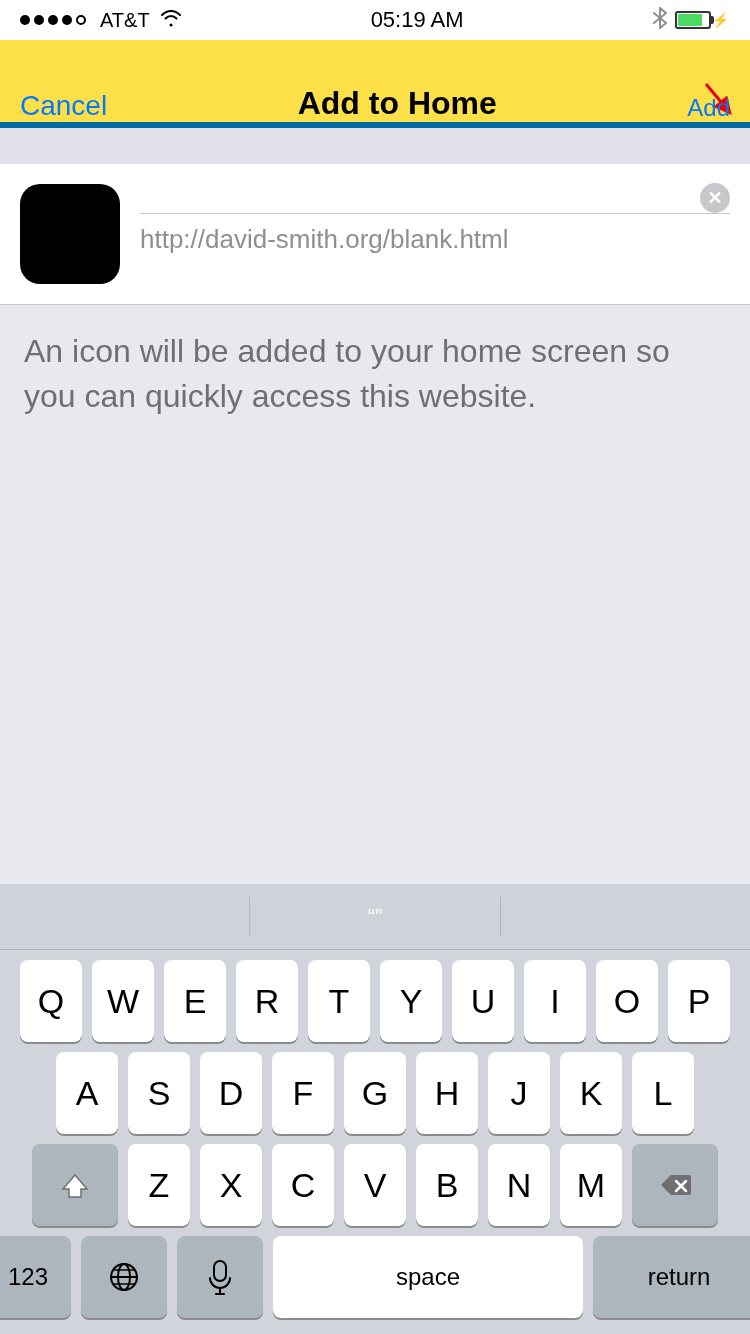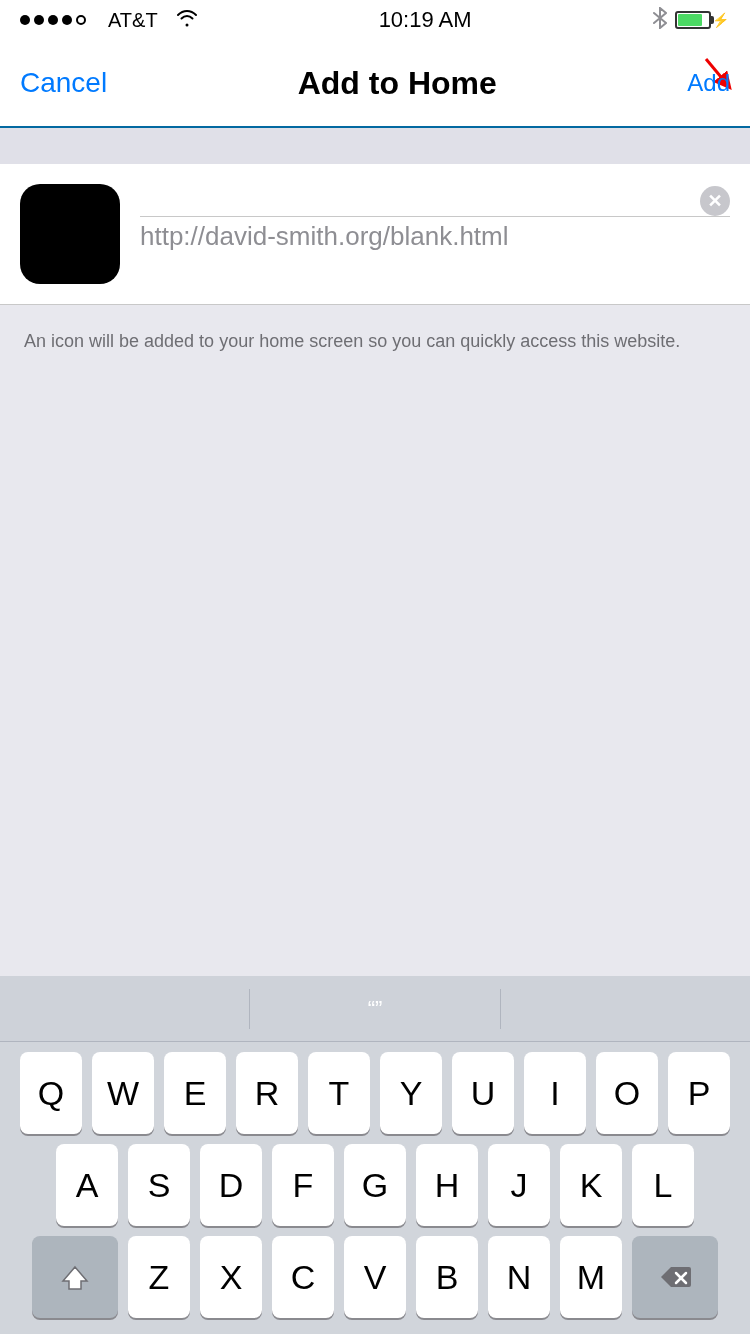--- a/index.html
+++ b/index.html
@@ -19,21 +19,21 @@
       display: flex;
       align-items: center;
       justify-content: space-between;
       padding: 0 20px;
       font-size: 22px;
       font-weight: 500;
     }
     .status-left {
       display: flex;
       align-items: center;
-      gap: 18px;
+      gap: 10px;
     }
     .signal-dots {
       display: flex;
       gap: 4px;
       align-items: center;
     }
     .dot {
       width: 10px;
       height: 10px;
       border-radius: 50%;
@@ -93,27 +93,27 @@
       background: #4cd964;
       border-radius: 1px;
     }
     .bolt {
       font-size: 14px;
       color: #333;
     }
 
     
     .nav-bar {
-      background: #ffffff;
+      background: #fde047;
       height: 88px;
       display: flex;
-      align-items: center;
+      align-items: flex-end;
       justify-content: space-between;
       padding: 0 20px;
-      border-bottom: 2px solid #0369a1;
+      border-bottom: 6px solid #0369a1;
     }
     .nav-cancel {
       color: #007aff;
       font-size: 28px;
       font-weight: 400;
       background: none;
       border: none;
       cursor: pointer;
     }
     .nav-title {
@@ -183,32 +183,32 @@
       color: #fff;
       font-size: 18px;
       font-weight: bold;
     }
     .url-text {
       font-size: 26px;
       color: #8e8e93;
       border: none;
       outline: none;
       width: 100%;
-      padding-top: 4px;
+      padding-top: 10px;
       border-top: 1px solid #c8c8c8;
     }
 
     
     .description-area {
       background: #e8e8ee;
       padding: 24px 24px;
       min-height: 340px;
     }
     .description-text {
-      font-size: 18px;
+      font-size: 32px;
       color: #6e6e73;
       line-height: 1.4;
     }
 
     
     .keyboard {
       background: #d1d5db;
       position: absolute;
       bottom: 0;
       left: 0;
@@ -313,21 +313,21 @@
     </div>
     <span class="carrier">AT&amp;T</span>
     <span class="wifi-icon">
       <svg width="22" height="18" viewBox="0 0 22 18" fill="none">
         <path d="M11 14.5a1.5 1.5 0 1 1 0 3 1.5 1.5 0 0 1 0-3z" fill="#000"></path>
         <path d="M5.5 9.5C7.2 7.8 9 7 11 7s3.8.8 5.5 2.5" stroke="#000" stroke-width="2" fill="none" stroke-linecap="round"></path>
         <path d="M2 6C4.7 3.3 7.6 2 11 2s6.3 1.3 9 4" stroke="#000" stroke-width="2" fill="none" stroke-linecap="round"></path>
       </svg>
     </span>
   </div>
-  <div class="status-center">10:19 AM</div>
+  <div class="status-center">05:19 AM</div>
   <div class="status-right">
     <span>
       <svg width="14" height="22" viewBox="0 0 14 22" fill="none">
         <path d="M7 1l6 5-6 5V1zM7 11l6 5-6 5v-10zM1 6l6 5M1 16l6-5" stroke="#8e8e93" stroke-width="2" stroke-linecap="round"></path>
       </svg>
     </span>
     <div class="battery">
       <div class="battery-body">
         <div class="battery-fill"></div>
       </div>
@@ -421,14 +421,36 @@
       <div class="key">M</div>
       <div class="key delete special">
         <svg width="32" height="24" viewBox="0 0 32 24" fill="none">
           <path d="M12 2H30a2 2 0 0 1 2 2v16a2 2 0 0 1-2 2H12l-10-10 10-10z" fill="#6e6e73"></path>
           <line x1="17" y1="8" x2="27" y2="18" stroke="#fff" stroke-width="2.5" stroke-linecap="round"></line>
           <line x1="27" y1="8" x2="17" y2="18" stroke="#fff" stroke-width="2.5" stroke-linecap="round"></line>
         </svg>
       </div>
     </div>
 
+    <div class="key-row">
+      <div class="key num special">123</div>
+      <div class="key globe special">
+        <svg width="34" height="34" viewBox="0 0 34 34" fill="none">
+          <circle cx="17" cy="17" r="13" stroke="#000" stroke-width="2" fill="none"></circle>
+          <ellipse cx="17" cy="17" rx="6" ry="13" stroke="#000" stroke-width="2" fill="none"></ellipse>
+          <line x1="4" y1="17" x2="30" y2="17" stroke="#000" stroke-width="2"></line>
+          <line x1="7" y1="10" x2="27" y2="10" stroke="#000" stroke-width="1.5"></line>
+          <line x1="7" y1="24" x2="27" y2="24" stroke="#000" stroke-width="1.5"></line>
+        </svg>
+      </div>
+      <div class="key mic special">
+        <svg width="28" height="36" viewBox="0 0 28 36" fill="none">
+          <rect x="8" y="2" width="12" height="20" rx="6" stroke="#000" stroke-width="2" fill="none"></rect>
+          <path d="M4 19c0 5.5 4.5 10 10 10s10-4.5 10-10" stroke="#000" stroke-width="2" fill="none" stroke-linecap="round"></path>
+          <line x1="14" y1="29" x2="14" y2="35" stroke="#000" stroke-width="2" stroke-linecap="round"></line>
+          <line x1="10" y1="35" x2="18" y2="35" stroke="#000" stroke-width="2" stroke-linecap="round"></line>
+        </svg>
+      </div>
+      <div class="key space">space</div>
+      <div class="key return-key special">return</div>
+    </div>
   </div>
 </div>
 
 </body></html>

